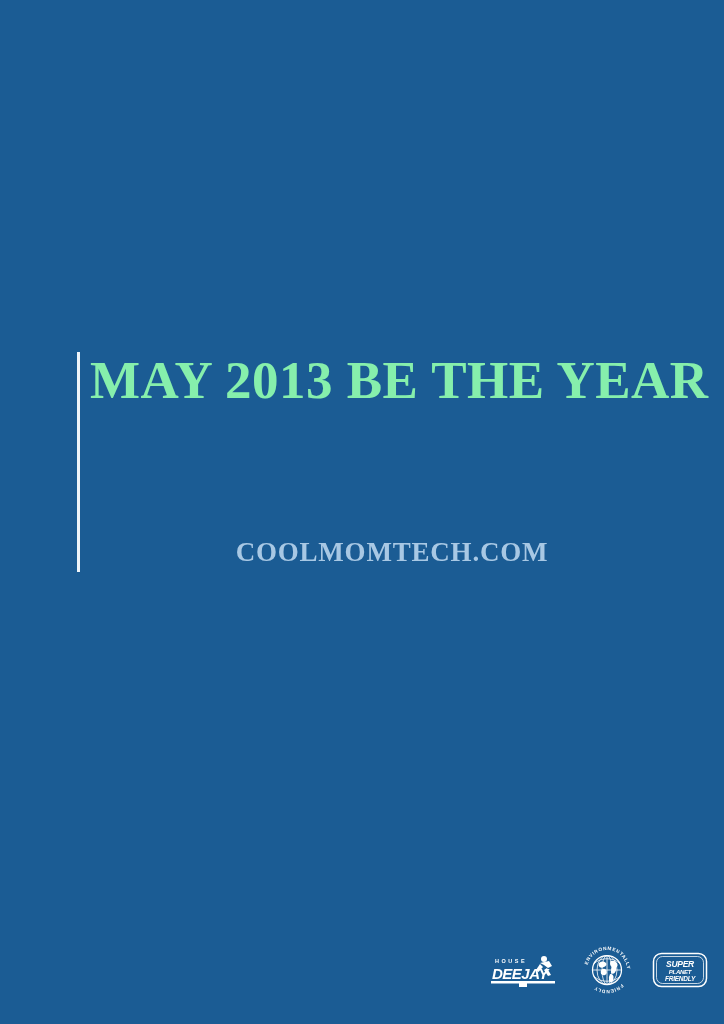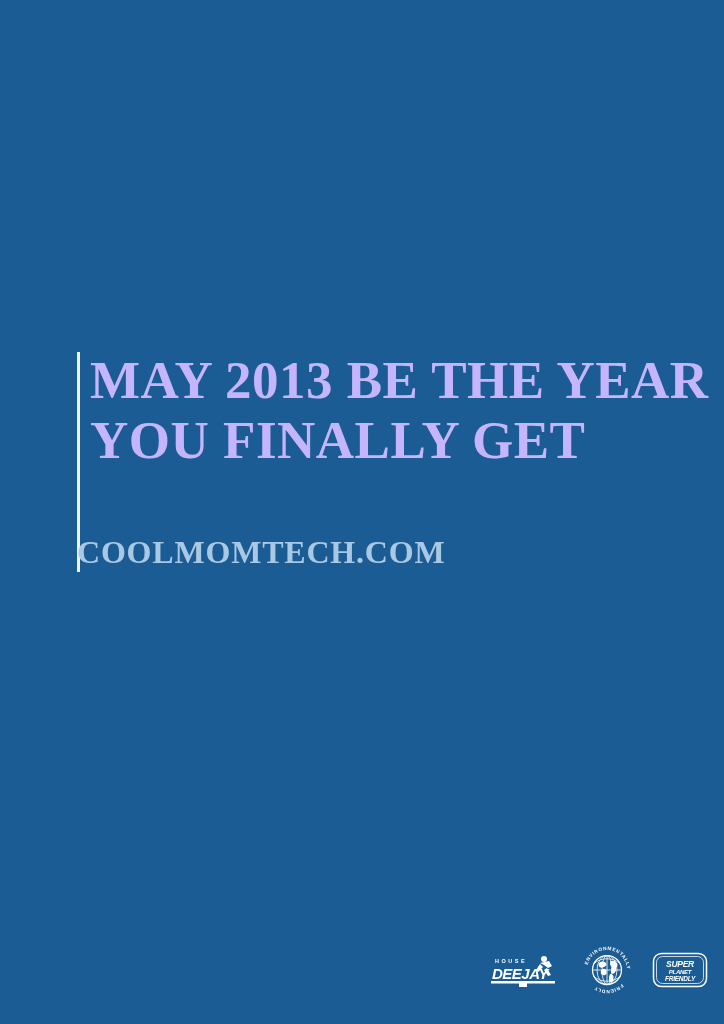--- a/index.html
+++ b/index.html
@@ -44,34 +44,34 @@
     margin: 0;
     padding: 0;
     list-style: none;
   }
 
   .headline-line {
     font-family: "Liberation Serif", serif;
     font-weight: bold;
     font-size: 53px;
     line-height: 60px;
-    color: #c4b5fd;
+    color: #86efac;
     letter-spacing: 0.5px;
     white-space: nowrap;
   }
 
   .site-url {
     position: absolute;
     left: 77px;
     top: 536px;
     width: 630px;
-    text-align: left;
+    text-align: center;
     font-family: "Liberation Serif", serif;
     font-weight: bold;
-    font-size: 32px;
+    font-size: 27px;
     line-height: 32px;
     letter-spacing: 0.8px;
     color: #a8c8e4;
     white-space: nowrap;
   }
 
   
   .logo-row {
     position: absolute;
     left: 488px;
@@ -94,21 +94,20 @@
 </head>
 <body>
 
 <div id="poster">
 
   <div class="rule"></div>
 
   <div class="headline-block">
     <div class="headline">
       <div class="headline-line">MAY 2013 BE THE YEAR</div>
-      <div class="headline-line">YOU FINALLY GET</div>
     </div>
   </div>
 
   <div class="site-url">COOLMOMTECH.COM</div>
 
   <div class="logo-row">
 
     <svg class="logo logo-deejay" viewBox="0 0 148 68">
       <g fill="#ffffff">
         <text x="14" y="20" font-family="Liberation Sans, sans-serif" font-size="11" font-weight="bold" letter-spacing="5">HOUSE</text>

